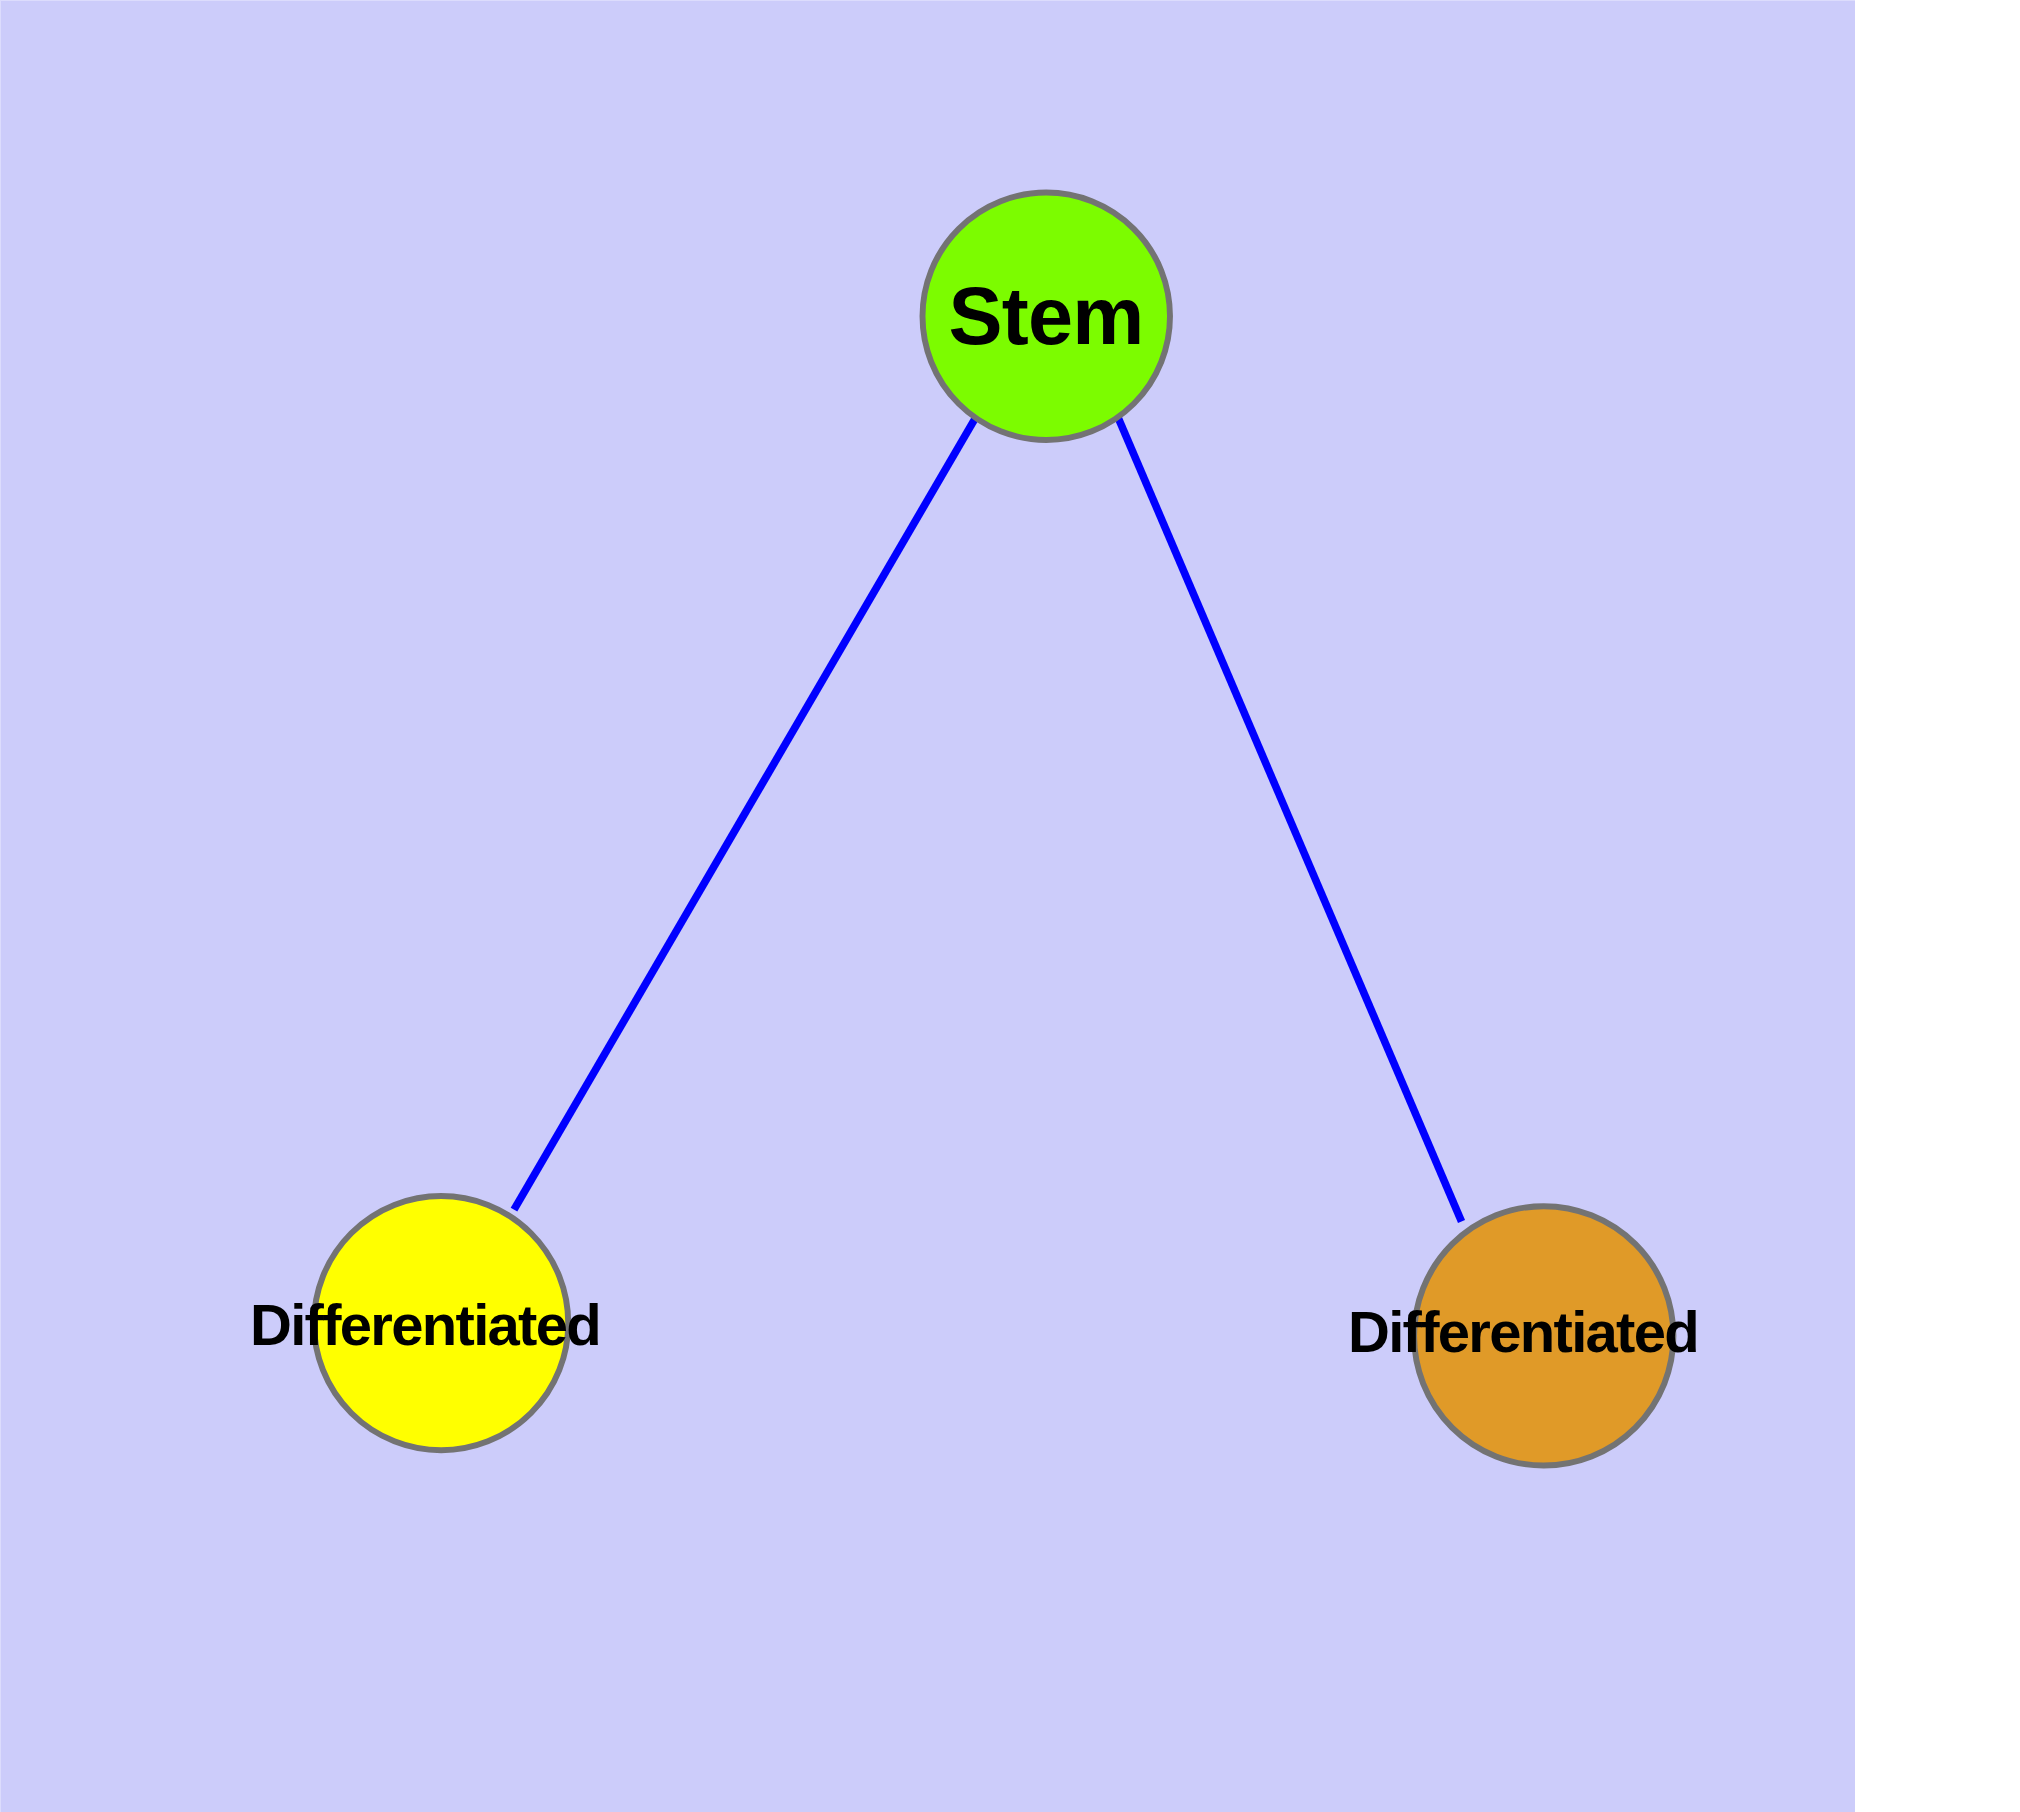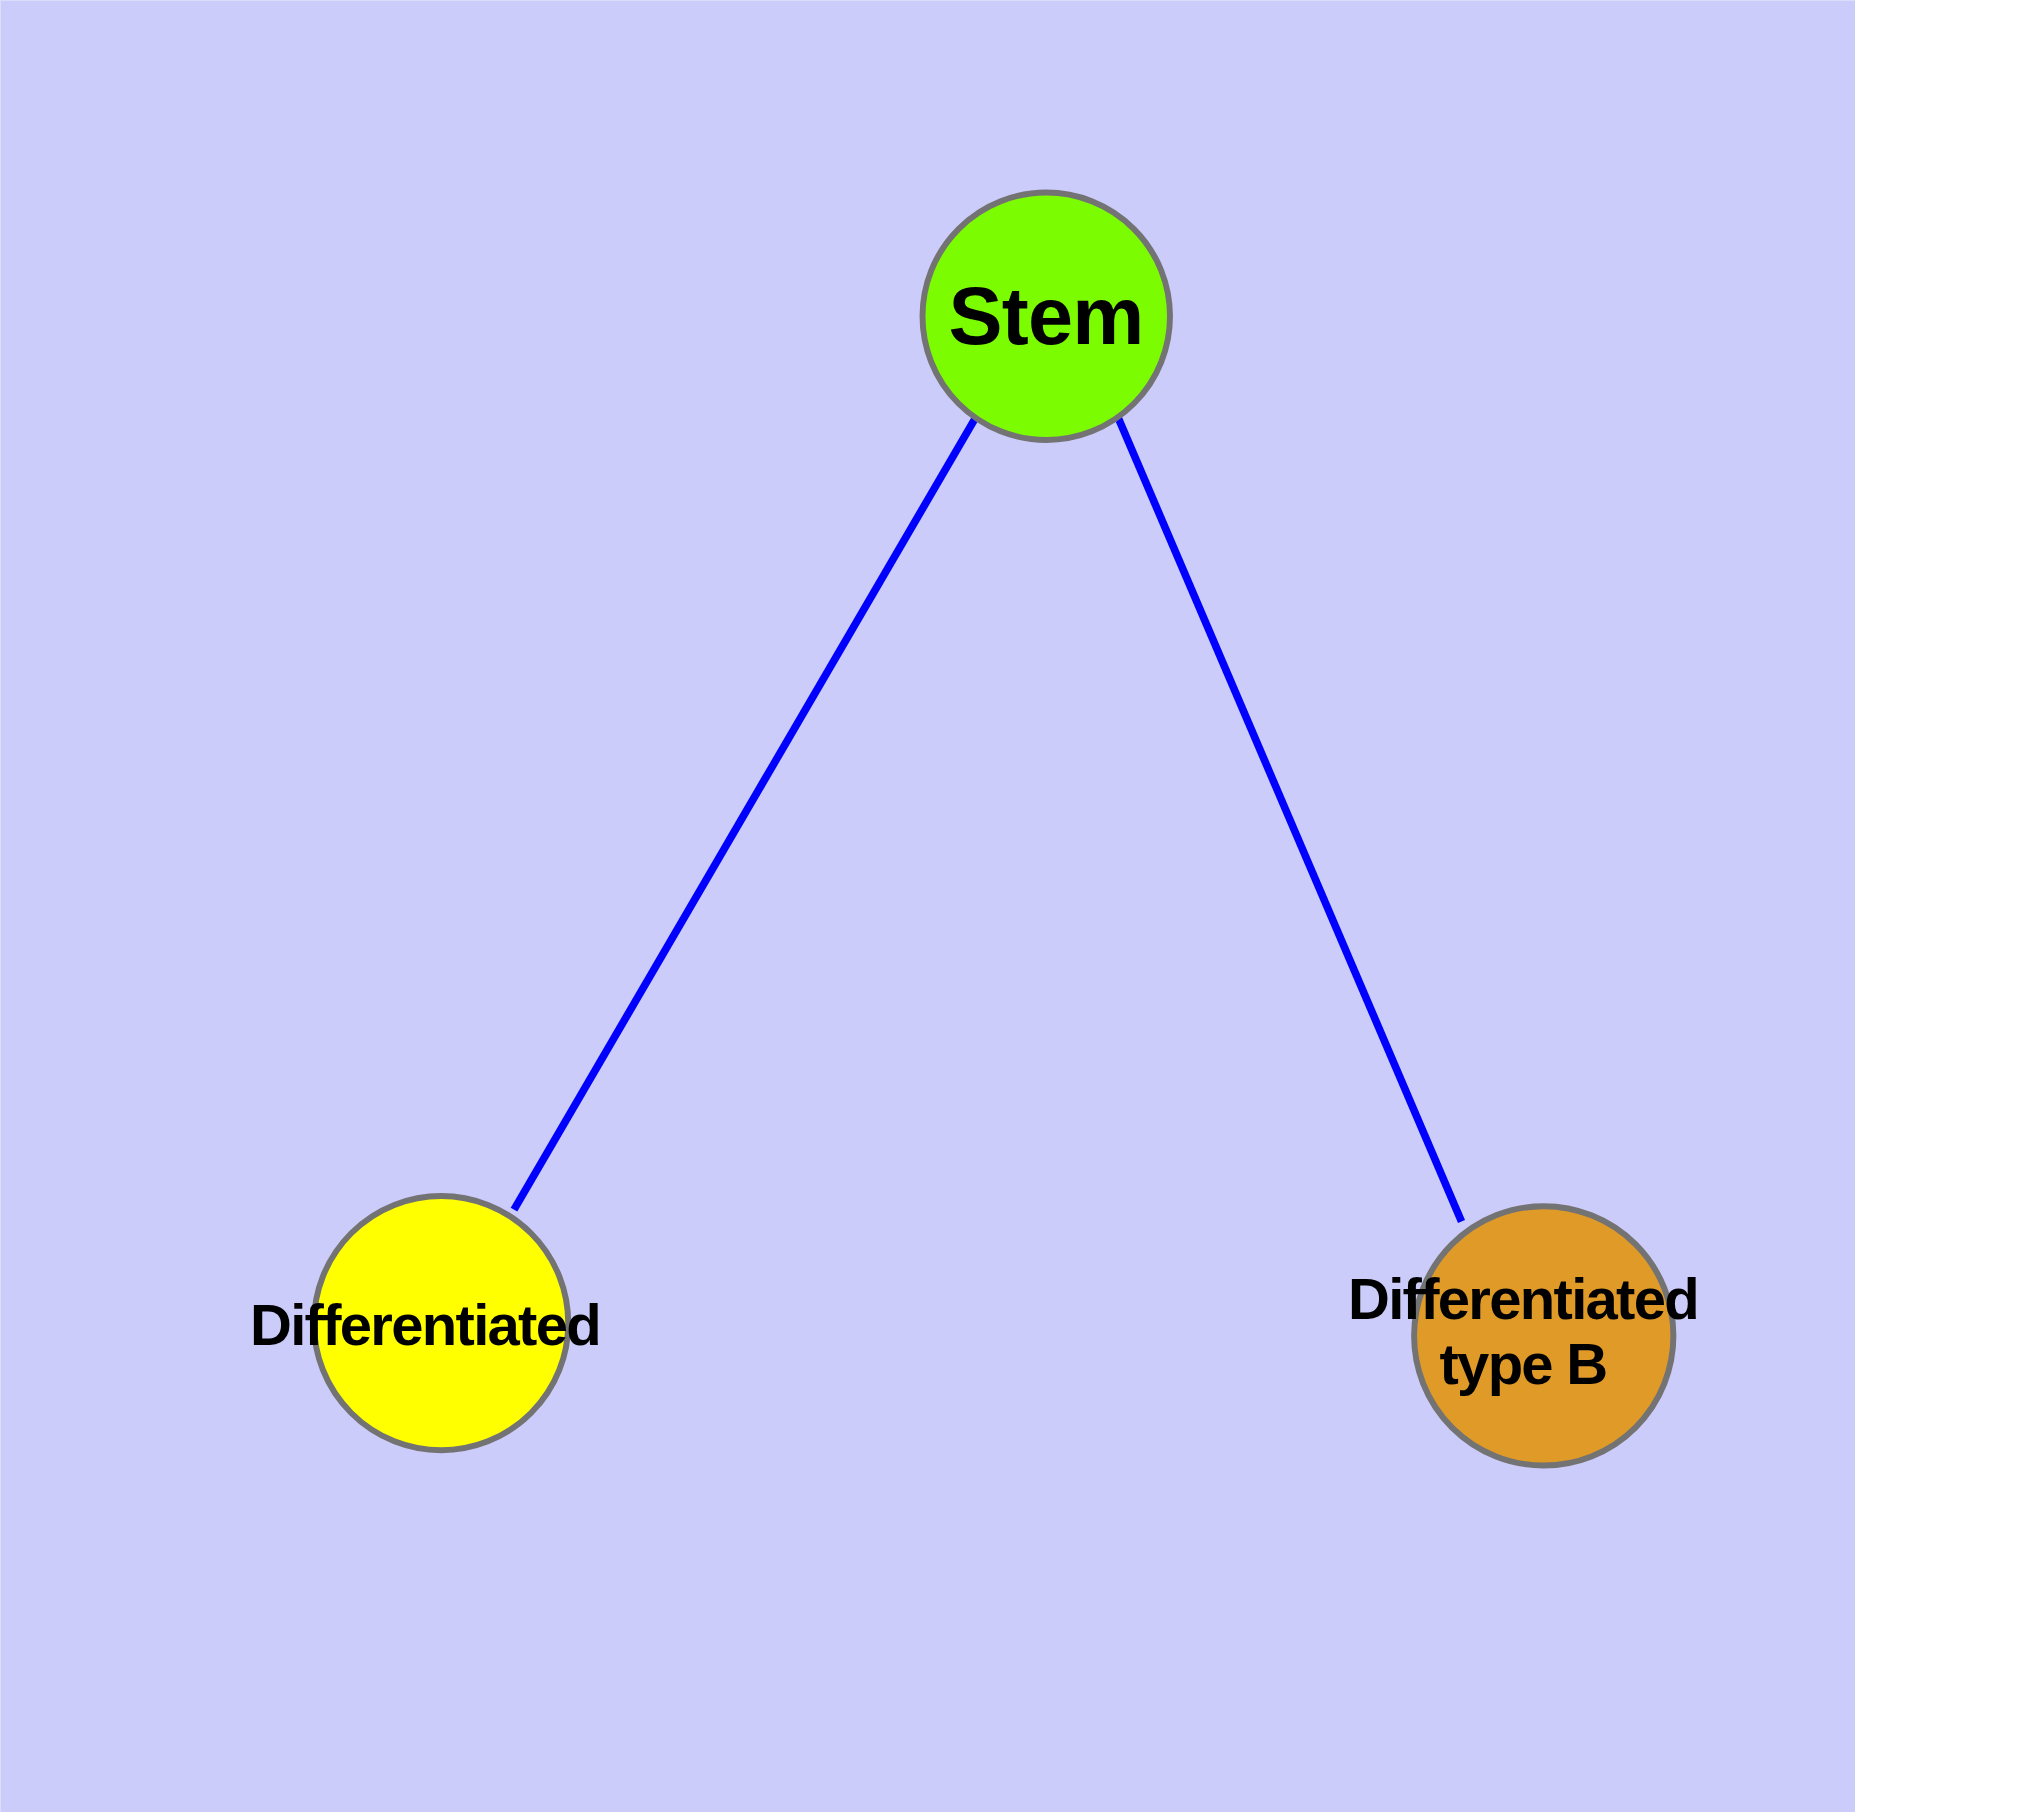--- a/index.html
+++ b/index.html
@@ -67,17 +67,16 @@
   <div class="node-label label-stem" style="left: 1045px; top: 315px; color: rgb(0, 0, 0);">
     <div>Stem</div>
   </div>
 
   <div class="node-label label-diff" style="left: 424px; top: 1324px; color: rgb(0, 0, 0);">
     <div>Differentiated</div>
   </div>
 
   <div class="node-label label-diff" style="left: 1522px; top: 1331px; color: rgb(0, 0, 0);">
     <div>Differentiated</div>
-    <div>type B</div>
   </div>
 
 </div>
 
 
 </body></html>

